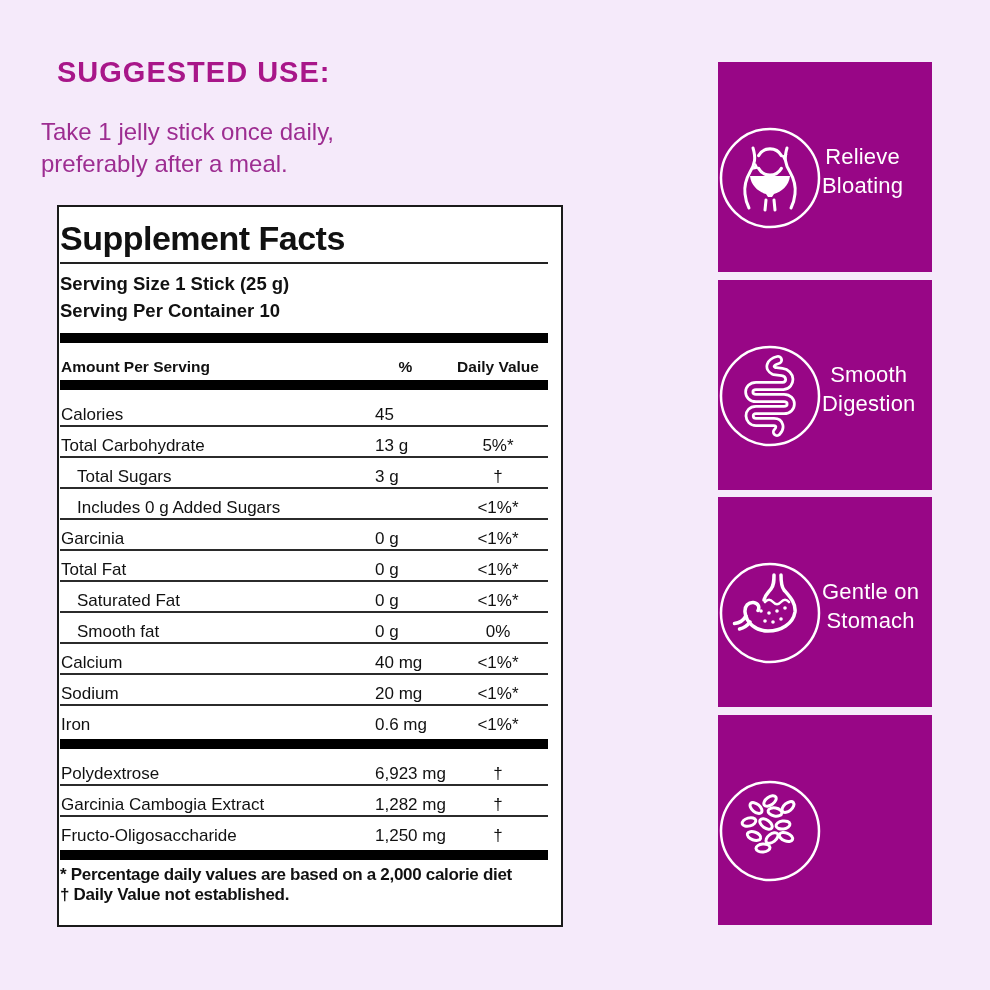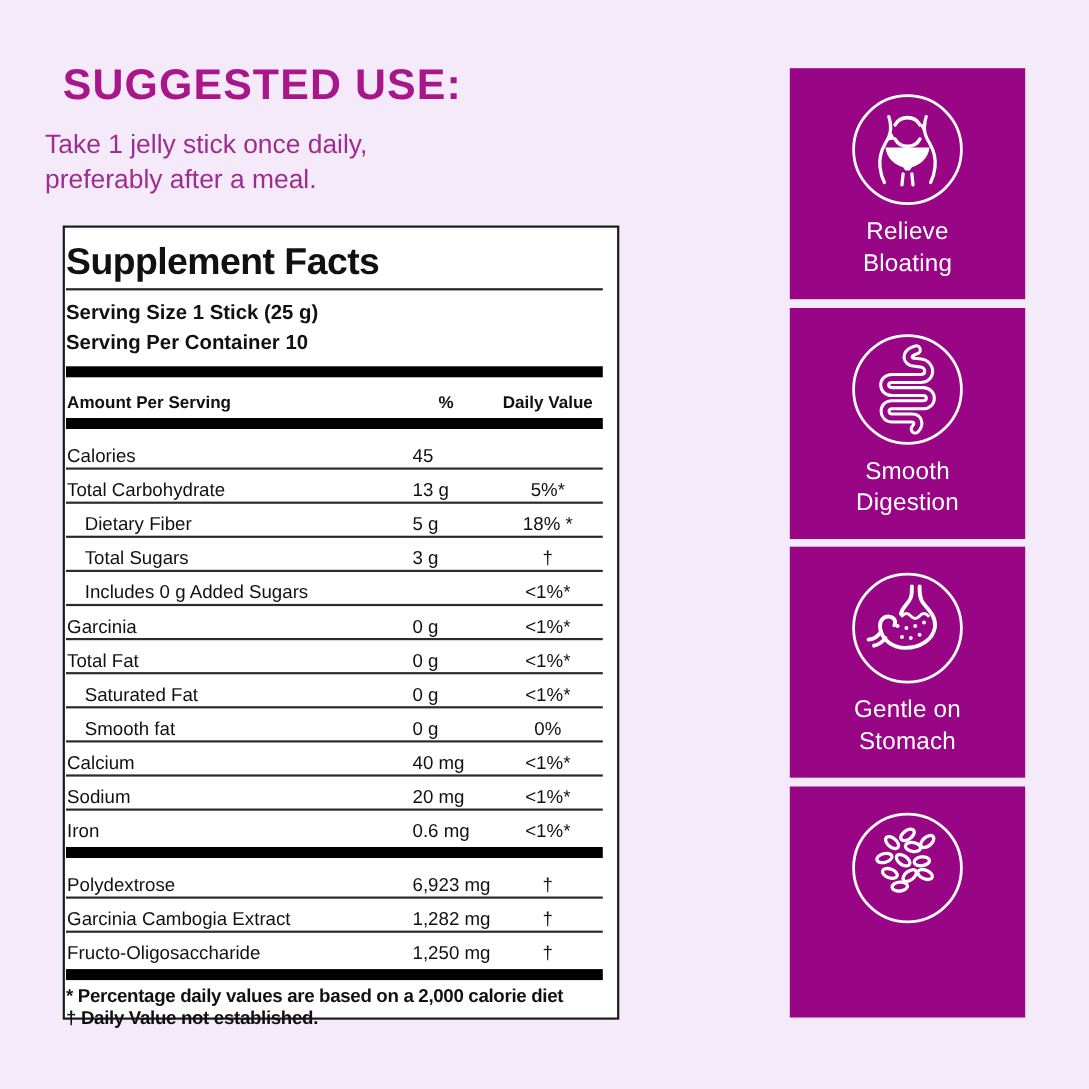--- a/index.html
+++ b/index.html
@@ -11,21 +11,21 @@
     --line:#2b2b2b;
   }
   *{box-sizing:border-box;margin:0;padding:0;}
   html,body{width:990px;height:990px;}
   body{font-family:"Liberation Sans","DejaVu Sans",sans-serif;background:var(--page-bg);}
   .page{position:relative;width:990px;height:990px;background:var(--page-bg);overflow:hidden;}
 
   
   .suggested-title{
     position:absolute;left:57px;top:56px;
-    font-size:39px;font-weight:800;letter-spacing:1px;color:var(--heading);
+    font-size:29px;font-weight:800;letter-spacing:1px;color:var(--heading);
   }
   .suggested-text{
     position:absolute;left:41px;top:116px;
     font-size:24px;line-height:32px;color:var(--subtext);white-space:pre-line;
   }
 
   
   .facts-box{
     position:absolute;left:57px;top:205px;width:506px;height:722px;
     background:#ffffff;border:2px solid #1a1a1a;padding:9px 13px 10px 1px;color:var(--ink);
@@ -42,21 +42,21 @@
   .row .amt{width:85px;text-align:left;padding-left:12px;}
   .row.head .amt{text-align:center;padding-left:0;}
   .row .dv{width:100px;text-align:center;}
   .rows .row + .row{border-top:2px solid var(--line);}
   .foot{font-size:17px;font-weight:700;line-height:20px;letter-spacing:-0.3px;}
   .foot.first{margin-top:5px;}
 
   
   .card{
     position:absolute;left:718px;width:214px;height:210px;
-    background:var(--card-bg);display:flex;flex-direction:column;align-items:center;
+    background:var(--card-bg);display:flex;flex-direction:row;align-items:center;
   }
   .card .icon-wrap{margin-top:22px;width:104px;height:104px;}
   .card .icon-wrap svg{display:block;}
   .card-label{
     margin-top:7px;color:#ffffff;font-size:22px;font-weight:500;
     line-height:29px;text-align:center;white-space:pre-line;letter-spacing:0.2px;
   }
 </style>
 </head>
 <body>
@@ -84,25 +84,20 @@
     <div class="rows">
       <div class="row">
         <span class="name">Calories</span>
         <span class="amt">45</span>
         <span class="dv"></span>
       </div>
       <div class="row">
         <span class="name">Total Carbohydrate</span>
         <span class="amt">13 g</span>
         <span class="dv">5%*</span>
-      </div>
-      <div class="row">
-        <span class="name ind">Dietary Fiber</span>
-        <span class="amt">5 g</span>
-        <span class="dv">18% *</span>
       </div>
       <div class="row">
         <span class="name ind">Total Sugars</span>
         <span class="amt">3 g</span>
         <span class="dv">†</span>
       </div>
       <div class="row">
         <span class="name ind">Includes 0 g Added Sugars</span>
         <span class="amt"></span>
         <span class="dv">&lt;1%*</span>

